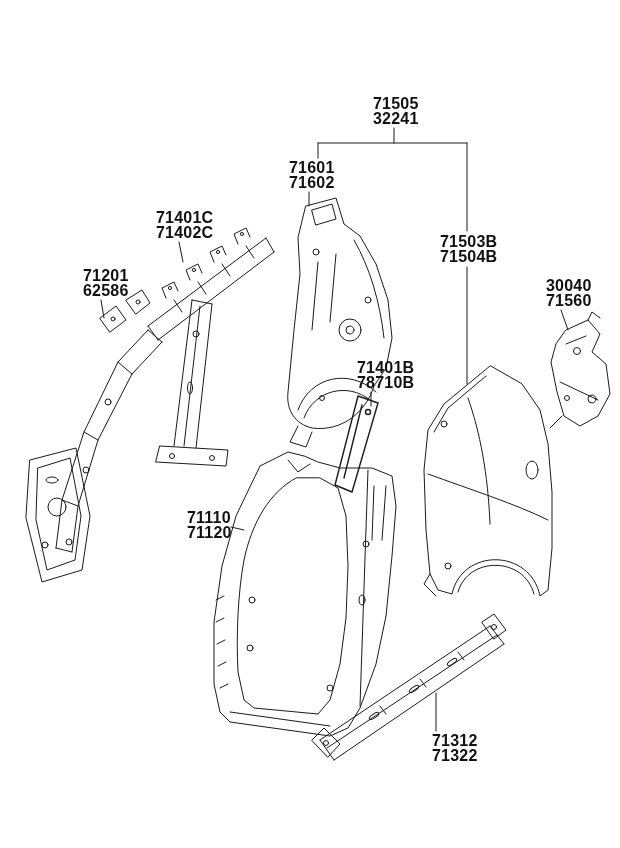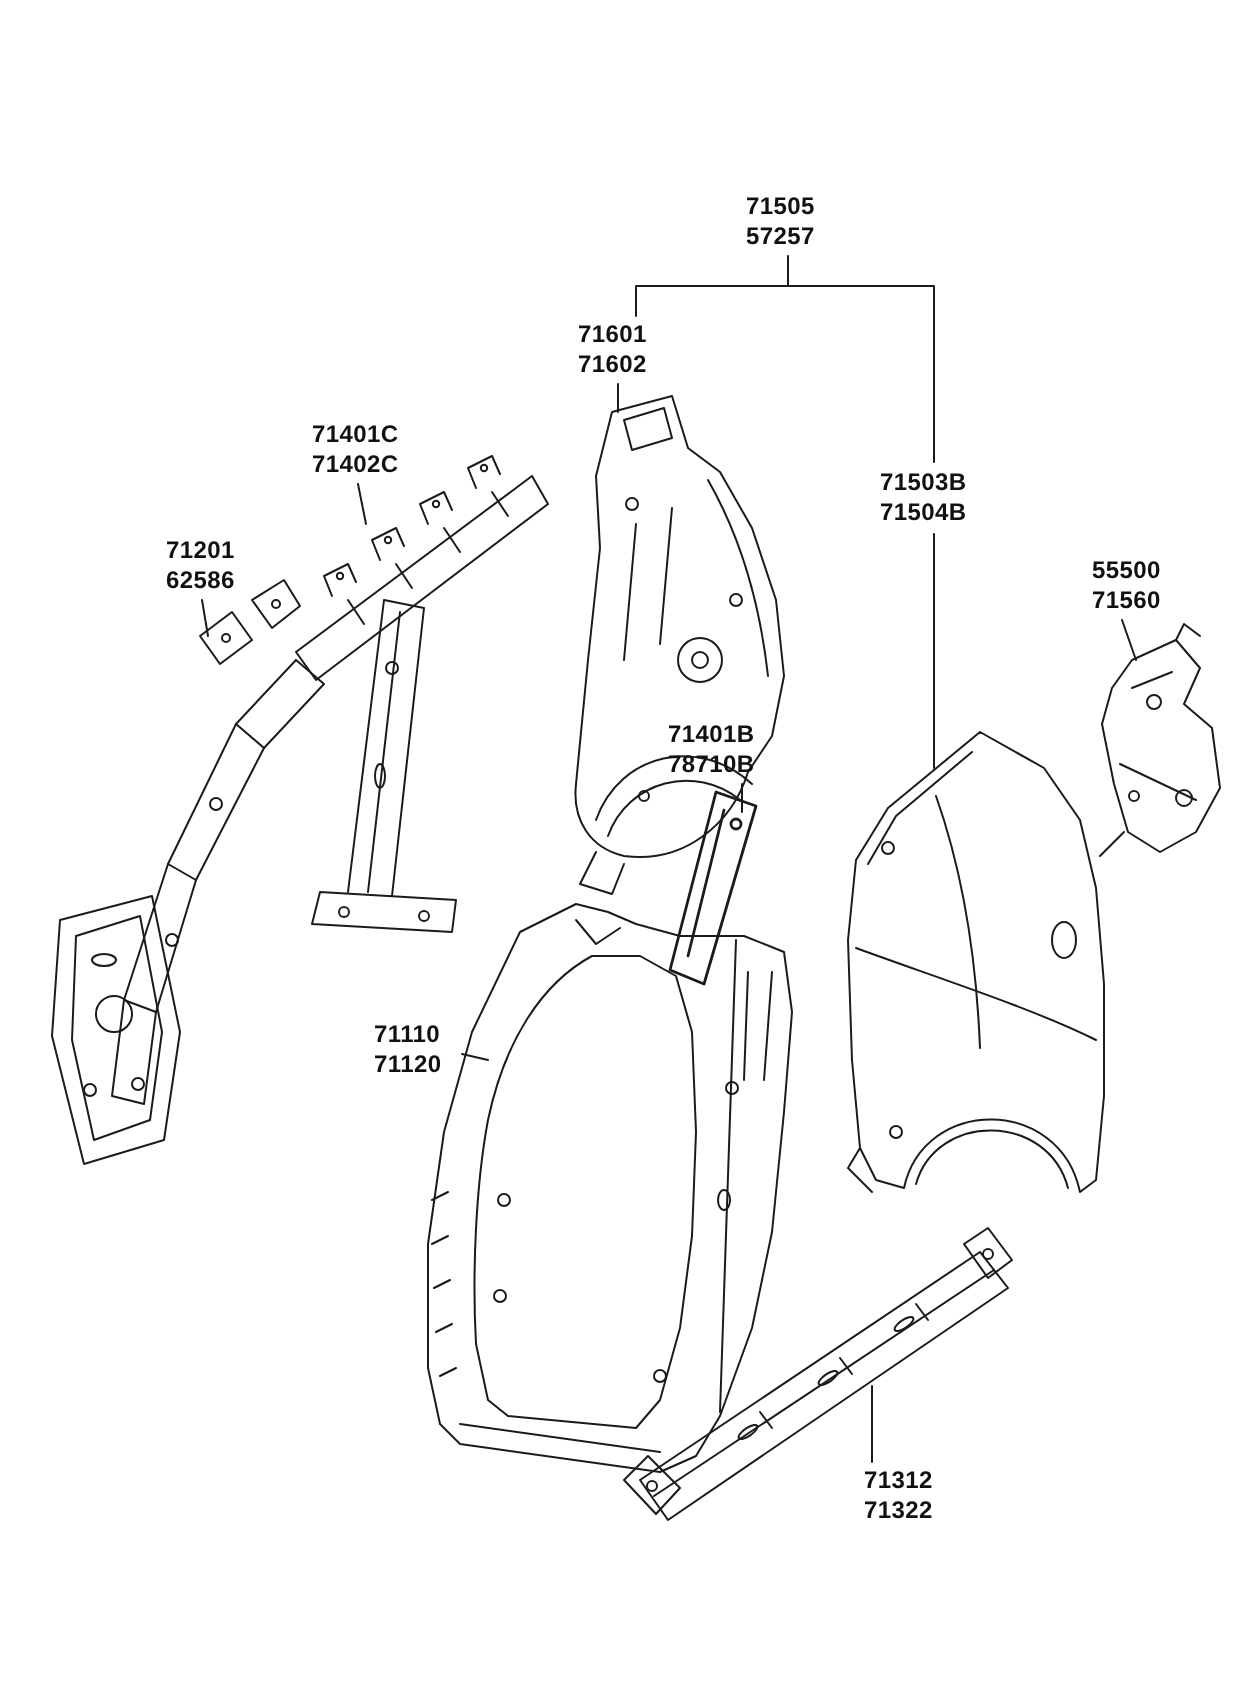--- a/index.html
+++ b/index.html
@@ -11,21 +11,21 @@
   .stage {
     position: relative;
     width: 620px; height: 848px;
     background: #ffffff;
     overflow: hidden;
   }
   .stage svg { position: absolute; left: 0; top: 0; }
   .part-label {
     position: absolute;
     color: #111111;
-    font-size: 12px;
+    font-size: 16px;
     line-height: 15px;
     font-weight: 700;
     letter-spacing: 0.2px;
     white-space: nowrap;
   }
 </style>
 </head>
 <body>
 
 <div class="stage">
@@ -156,43 +156,43 @@
         <path d="M482 622 L494 614 L506 630 L494 639 Z"></path>
           <circle cx="494" cy="627" r="2.5"></circle>
         <path d="M380 706 L386 714 M420 679 L426 687 M458 652 L464 660"></path>
       </g>
 
     </g>
   </svg>
 
   <div class="part-label" style="left:373px; top:96px">
     <div>71505</div>
-    <div>57257</div>
+    <div>32241</div>
   </div>
   <div class="part-label" style="left:289px; top:160px">
     <div>71601</div>
     <div>71602</div>
   </div>
   <div class="part-label" style="left:156px; top:210px">
     <div>71401C</div>
     <div>71402C</div>
   </div>
   <div class="part-label" style="left:83px; top:268px">
     <div>71201</div>
     <div>62586</div>
   </div>
   <div class="part-label" style="left:440px; top:234px">
     <div>71503B</div>
     <div>71504B</div>
   </div>
   <div class="part-label" style="left:546px; top:278px">
-    <div>55500</div>
+    <div>30040</div>
     <div>71560</div>
   </div>
-  <div class="part-label" style="left:334px; top:360px">
+  <div class="part-label" style="left:357px; top:360px">
     <div>71401B</div>
     <div>78710B</div>
   </div>
   <div class="part-label" style="left:187px; top:510px">
     <div>71110</div>
     <div>71120</div>
   </div>
   <div class="part-label" style="left:432px; top:733px">
     <div>71312</div>
     <div>71322</div>

